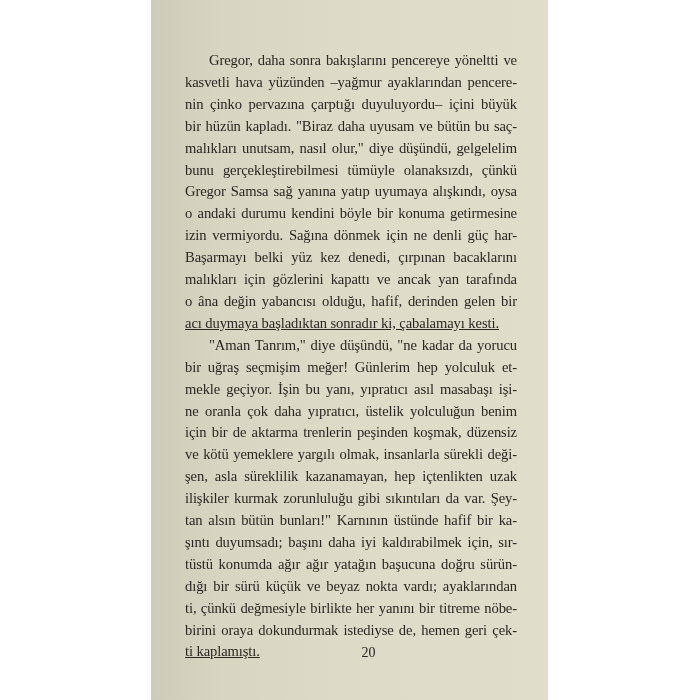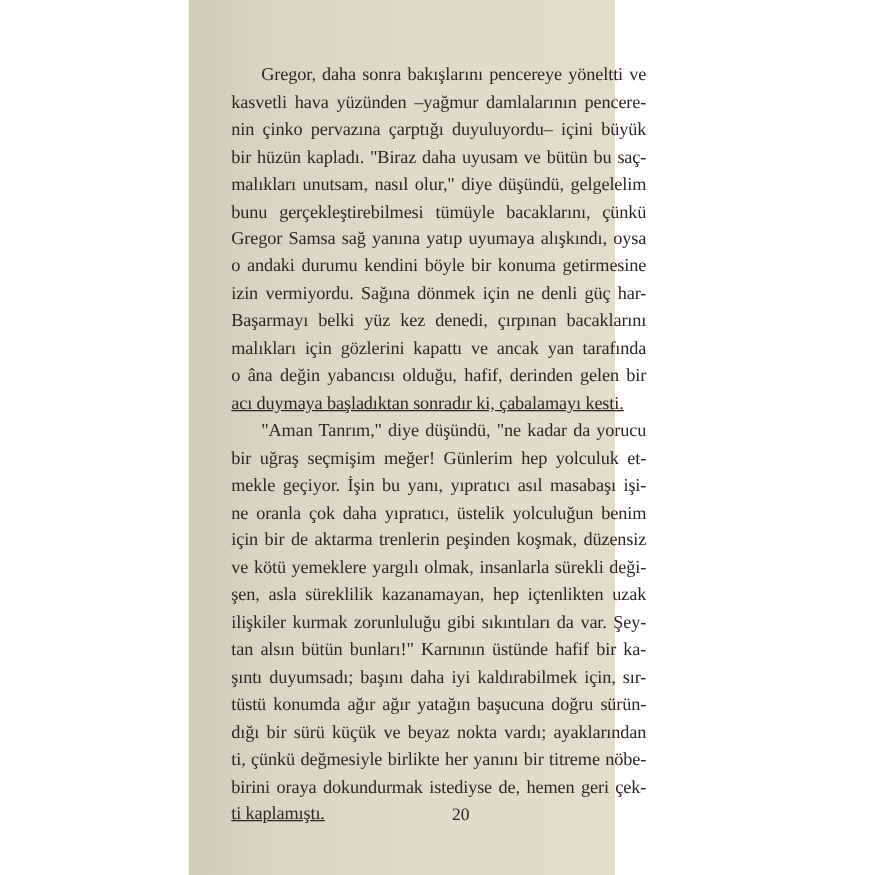--- a/index.html
+++ b/index.html
@@ -7,21 +7,21 @@
       padding: 0;
       width: 700px;
       height: 700px;
       background: #ffffff;
       overflow: hidden;
     }
     .page {
       position: absolute;
       left: 151px;
       top: 0;
-      width: 341px;
+      width: 397px;
       height: 700px;
       background: linear-gradient(90deg, #cfcbb9 0%, #d9d5c3 18%, #dfdbc9 55%, #e1ddcb 100%);
     }
     .text-block {
       position: absolute;
       left: 34px;
       top: 50px;
       width: 332px;
       font-family: "Liberation Serif", "DejaVu Serif", serif;
       font-size: 14.6px;
@@ -56,25 +56,25 @@
     }
   </style>
 </head>
 <body>
 
 <div class="page">
   <div class="text-block">
 
     <div class="para-block">
       <span class="line indent">Gregor, daha sonra bakışlarını pencereye yöneltti ve</span>
-      <span class="line">kasvetli hava yüzünden –yağmur damlalarının pencere-</span>
+      <span class="line">kasvetli hava yüzünden –yağmur ayaklarından pencere-</span>
       <span class="line">nin çinko pervazına çarptığı duyuluyordu– içini büyük</span>
       <span class="line">bir hüzün kapladı. "Biraz daha uyusam ve bütün bu saç-</span>
       <span class="line">malıkları unutsam, nasıl olur," diye düşündü, gelgelelim</span>
-      <span class="line">bunu gerçekleştirebilmesi tümüyle bacaklarını, çünkü</span>
+      <span class="line">bunu gerçekleştirebilmesi tümüyle olanaksızdı, çünkü</span>
       <span class="line">Gregor Samsa sağ yanına yatıp uyumaya alışkındı, oysa</span>
       <span class="line">o andaki durumu kendini böyle bir konuma getirmesine</span>
       <span class="line">izin vermiyordu. Sağına dönmek için ne denli güç har-</span>
       <span class="line">Başarmayı belki yüz kez denedi, çırpınan bacaklarını</span>
       <span class="line">malıkları için gözlerini kapattı ve ancak yan tarafında</span>
       <span class="line">o âna değin yabancısı olduğu, hafif, derinden gelen bir</span>
       <span class="line last">acı duymaya başladıktan sonradır ki, çabalamayı kesti.</span>
     </div>
 
     <div class="para-block">

